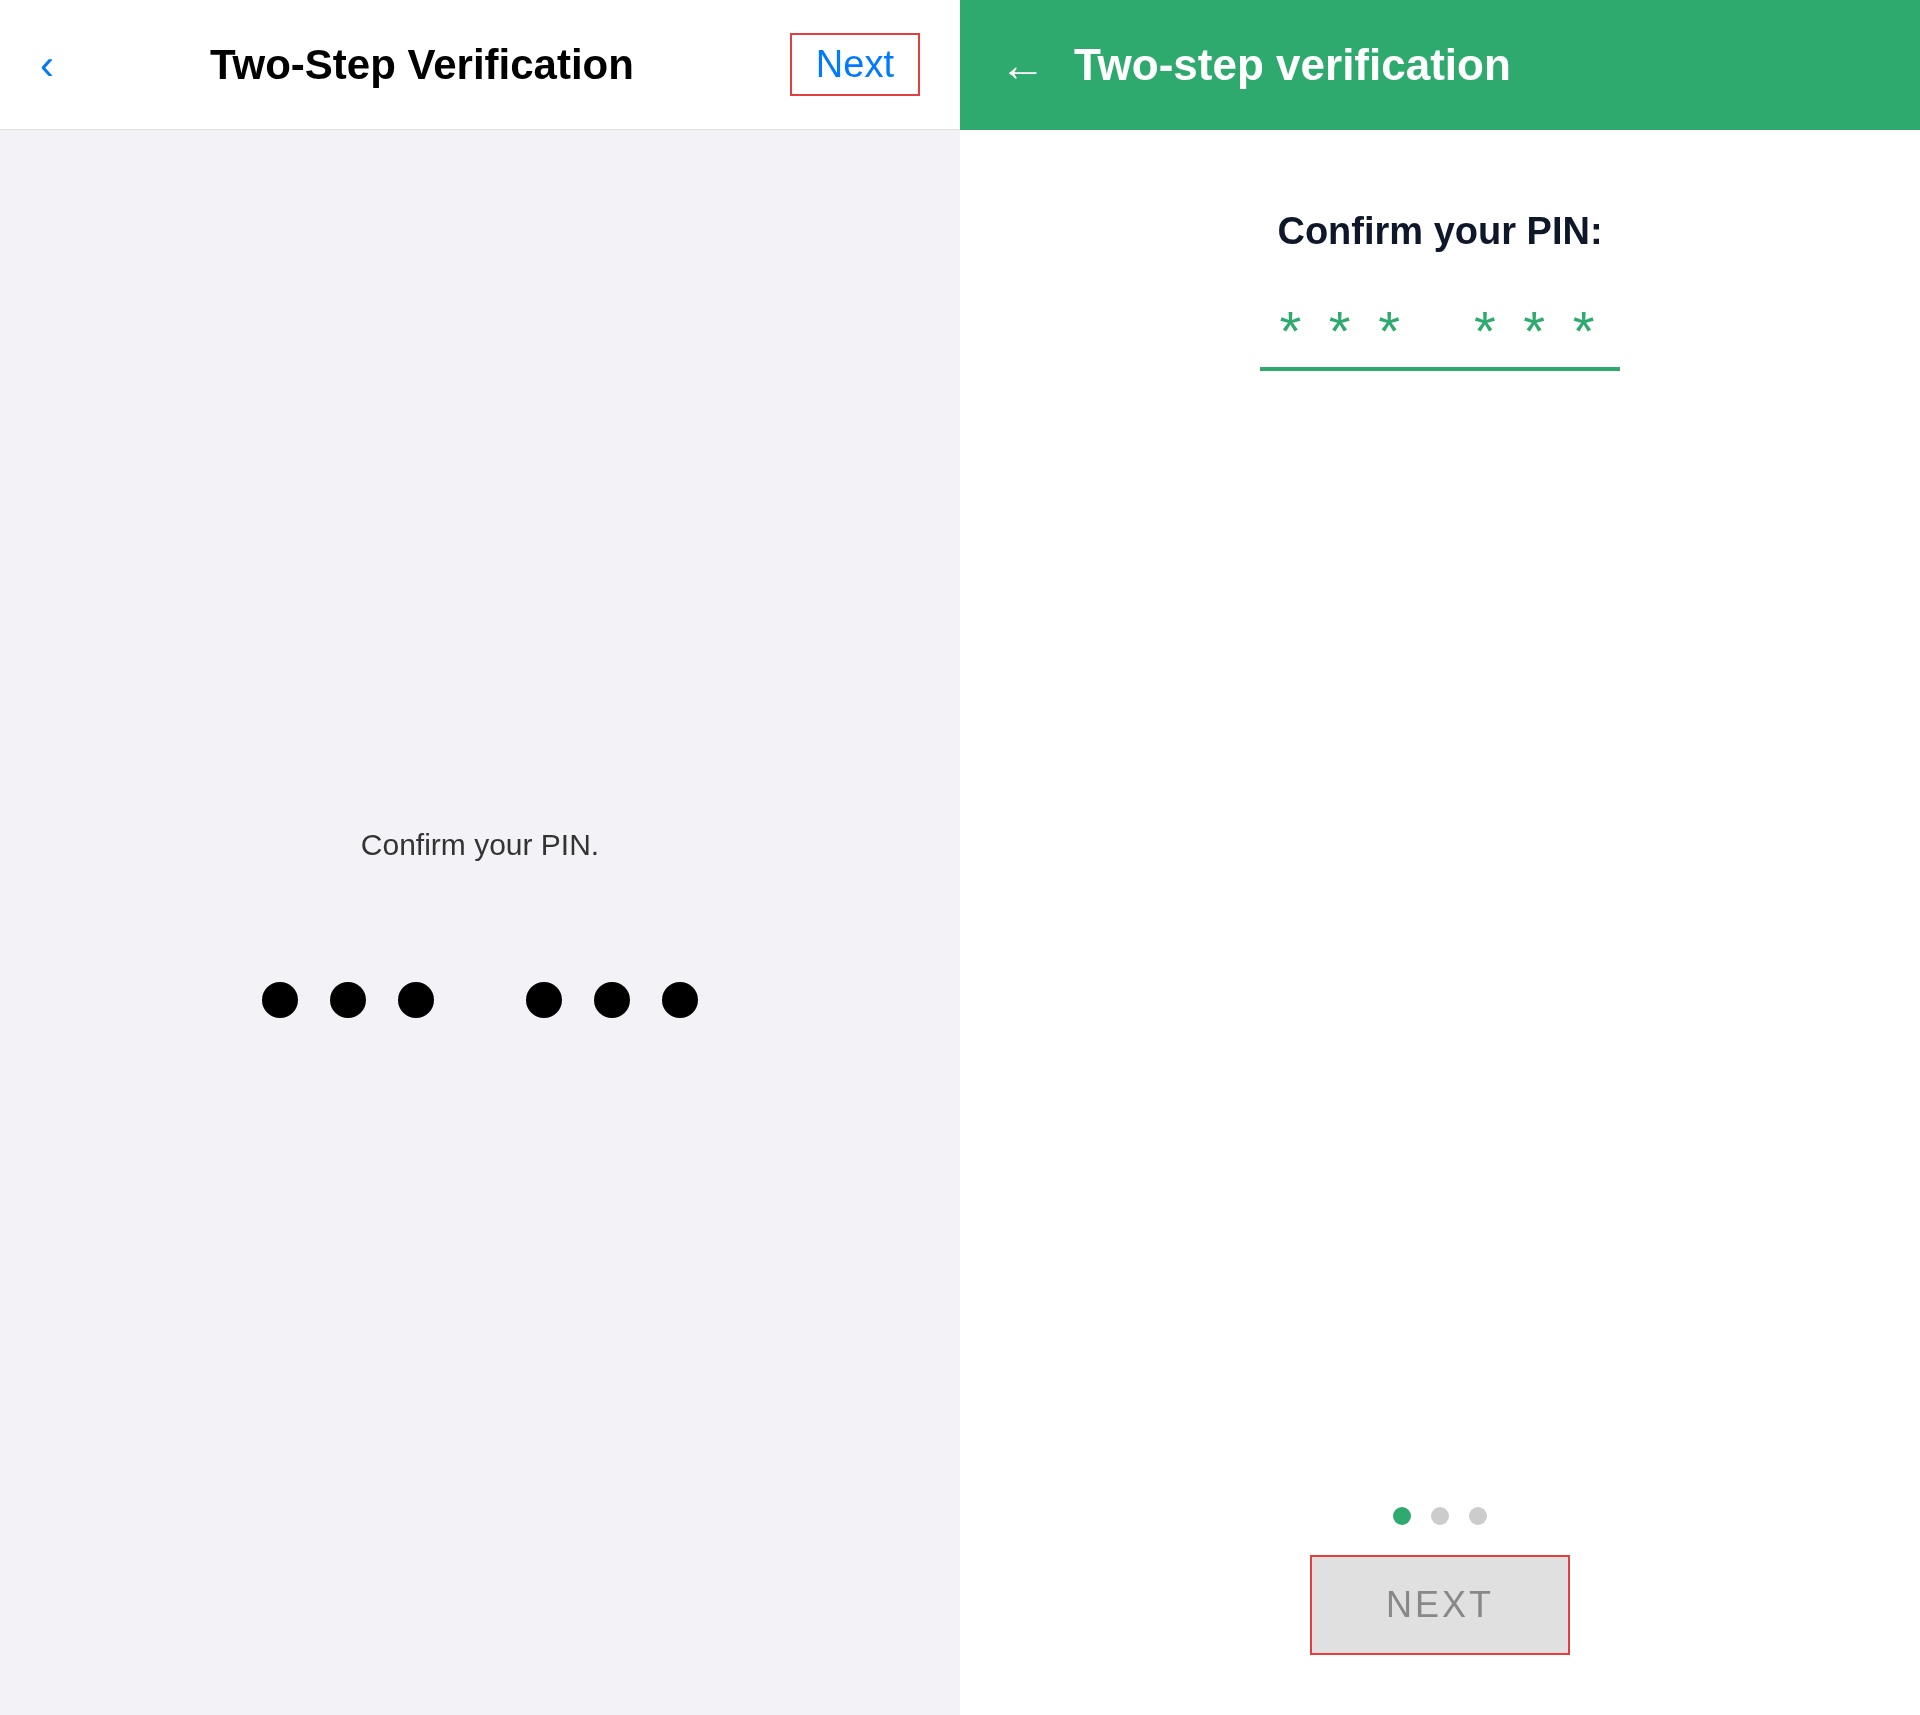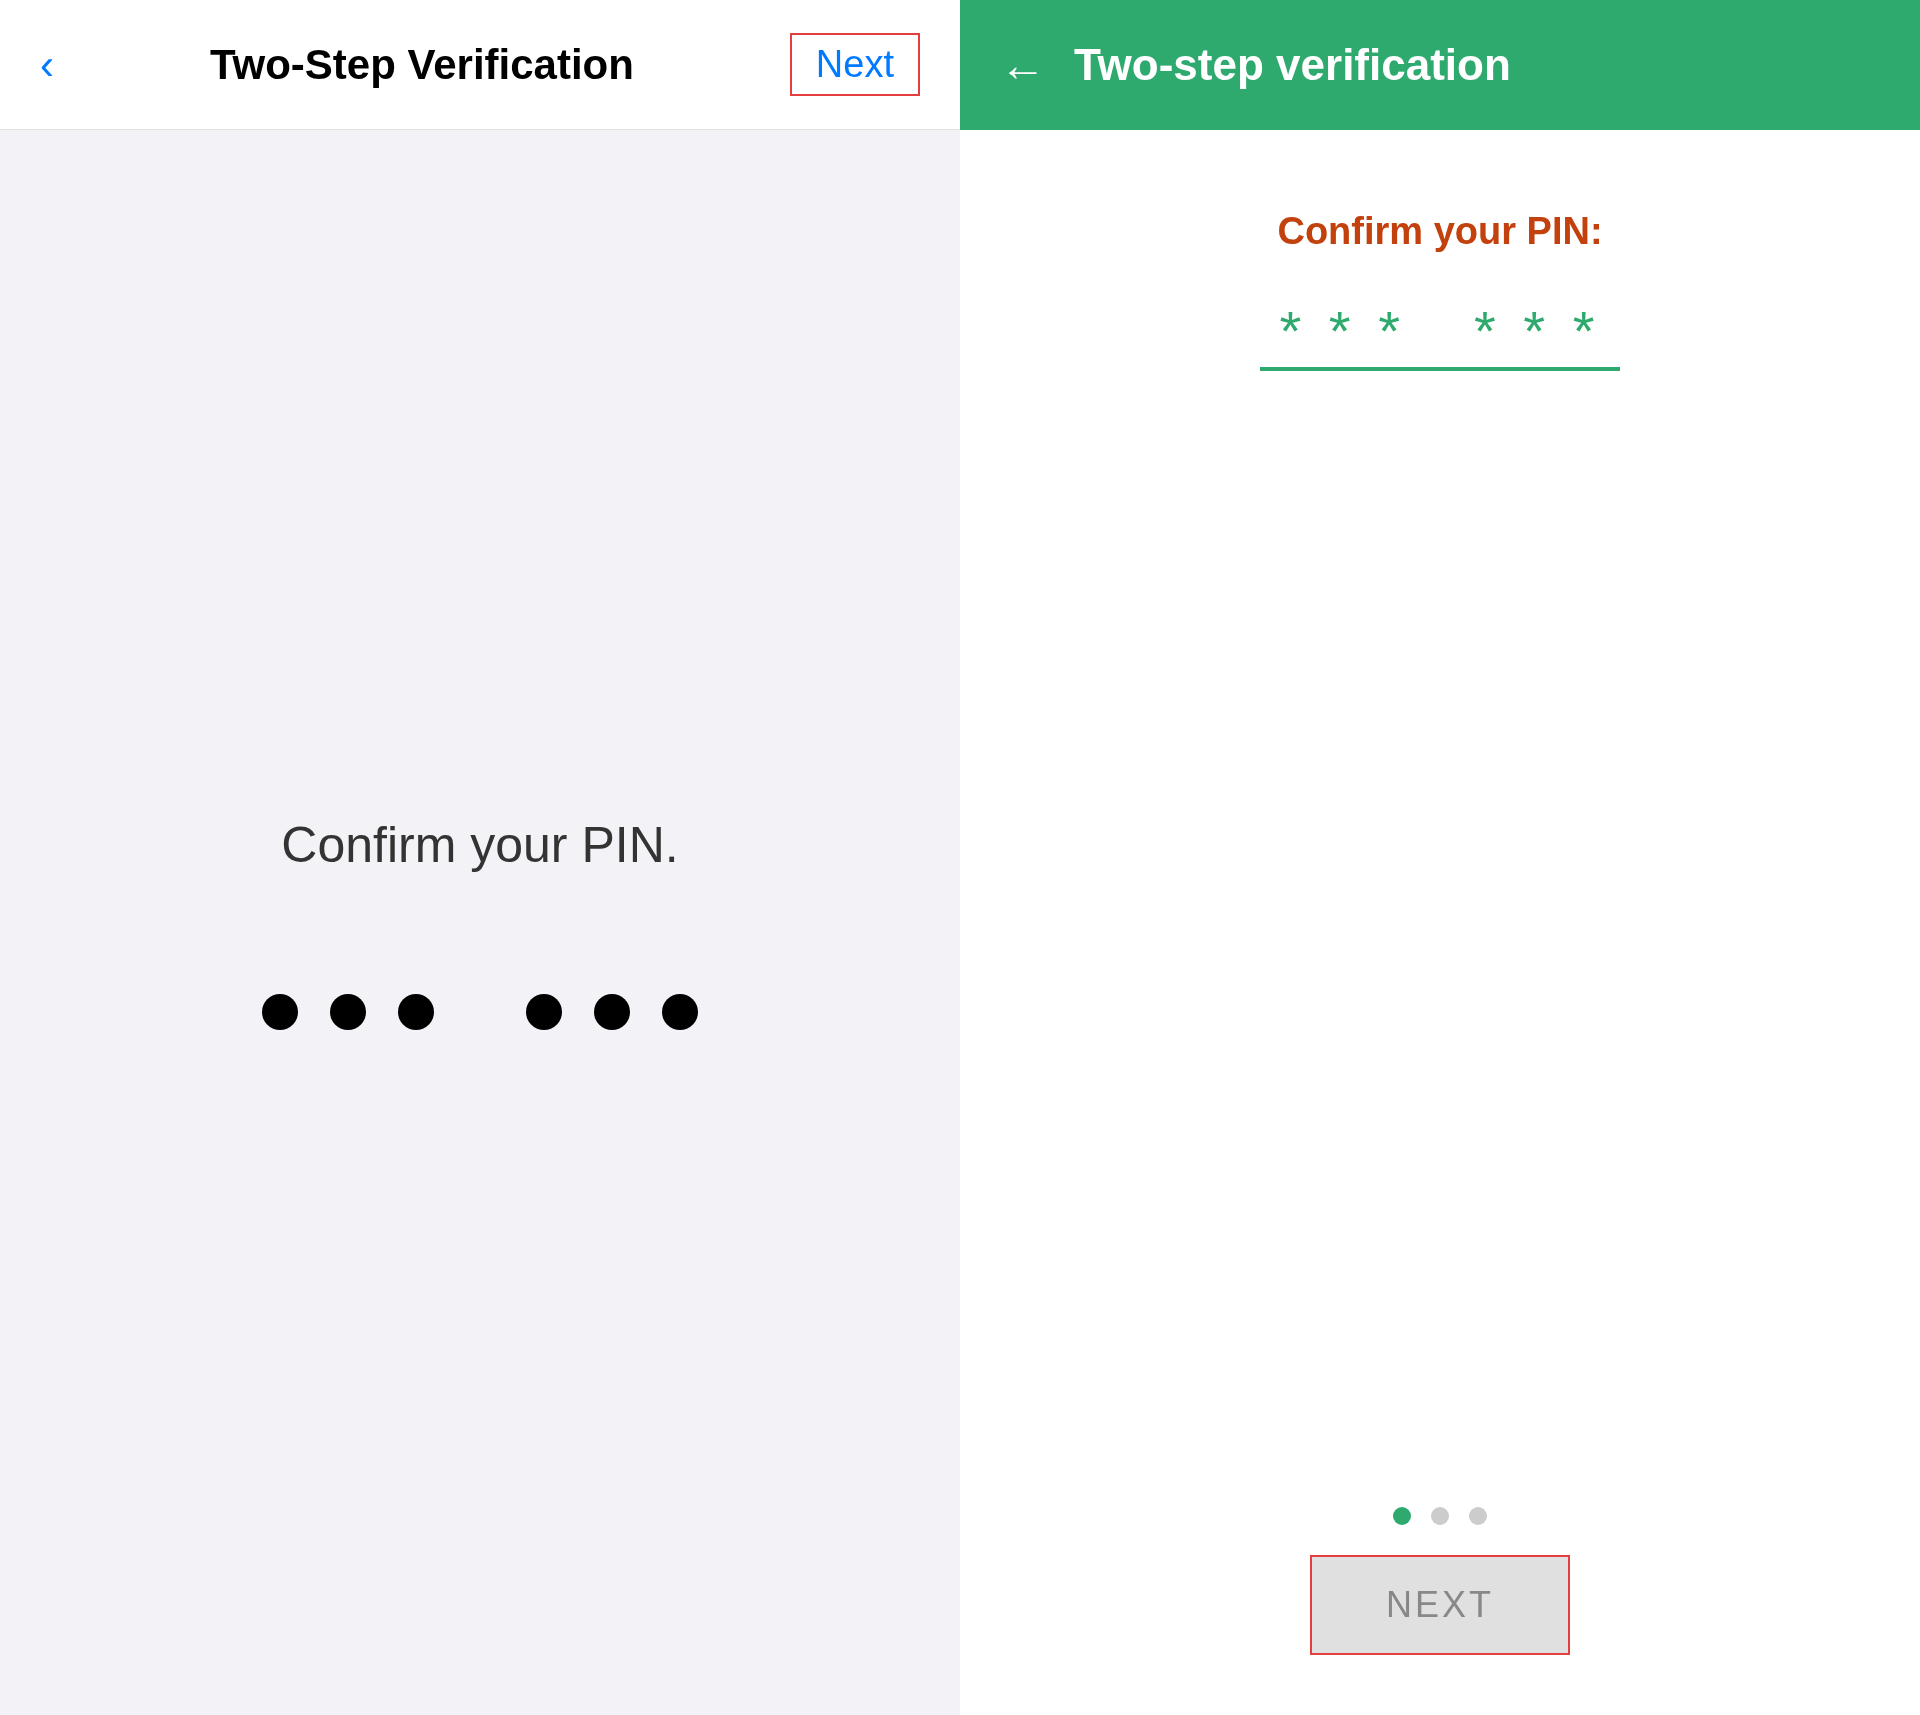--- a/index.html
+++ b/index.html
@@ -62,21 +62,21 @@
     .left-body {
       flex: 1;
       display: flex;
       flex-direction: column;
       align-items: center;
       justify-content: center;
       padding: 80px 40px;
     }
 
     .left-prompt {
-      font-size: 50px;
+      font-size: 30px;
       color: #333;
       margin-bottom: 120px;
       text-align: right;
     }
 
     .pin-dots {
       display: flex;
       gap: 32px;
       align-items: center;
     }
@@ -130,21 +130,21 @@
       flex: 1;
       display: flex;
       flex-direction: column;
       align-items: center;
       padding: 80px 40px 60px;
     }
 
     .right-prompt {
       font-size: 38px;
       font-weight: 700;
-      color: #c2410c;
+      color: #0f172a;
       margin-bottom: 50px;
       text-align: center;
     }
 
     .pin-input-row {
       display: flex;
       align-items: flex-end;
       gap: 18px;
       margin-bottom: 8px;
     }

